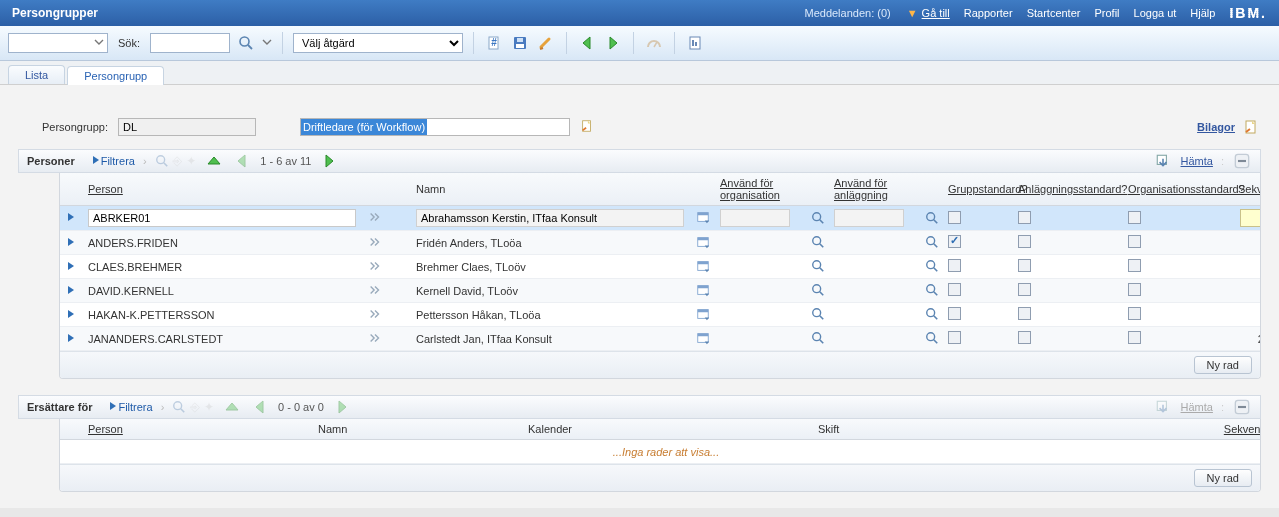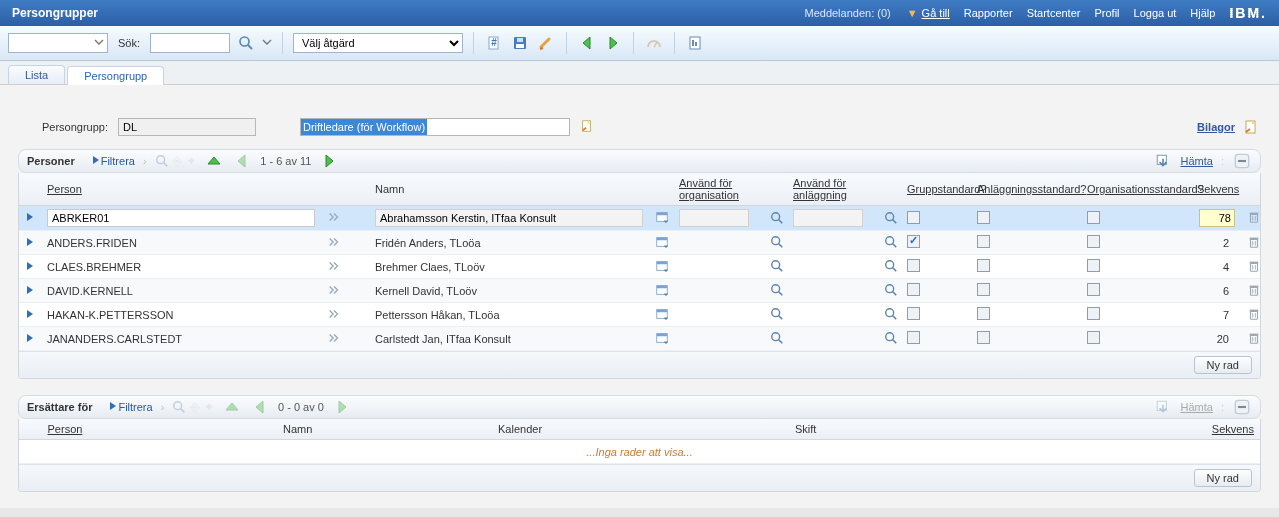--- a/index.html
+++ b/index.html
@@ -83,34 +83,34 @@
   .highlight-text {
     background:#3b87d8; color:#fff; display:inline-block; height:16px; line-height:16px;
   }
   .attach-link { margin-left:auto; display:flex; align-items:center; gap:6px;}
   .attach-link a { font-weight:bold;}
   .checkbox { width:14px; height:14px; border:1px solid #888; background:#fff;}
 
   
   .sectionbar {
     background:linear-gradient(#fbfcfe,#e7ecf2);
-    border:1px solid #d4dbe4; border-radius:8px;
+    border:1px solid #d4dbe4; border-radius:0;
     height:24px; display:flex; align-items:center; padding:0 8px;
     gap:8px; color:#333; margin-top:6px;
   }
   .sectionbar .title { font-weight:bold;}
   .sectionbar .filter { color:#1e5aa8; display:flex; align-items:flex-start; gap:0;}
   .sectionbar .chev { color:#bbb;}
   .sectionbar .right { margin-left:auto; display:flex; align-items:center; gap:8px;}
   .range { color:#555;}
   .ghosticons { display:flex; gap:4px; color:#ccc;}
   .ghosticons span { font-size:12px; }
 
   
-  .gridwrap { border:1px solid #d2d7de; border-top:none; background:#fff; border-radius:0 0 4px 4px; overflow:hidden;}
+  .gridwrap { border:1px solid #d2d7de; border-top:none; background:#fff; border-radius:0 0 4px 4px; overflow:hidden;margin-left:41px;}
   table.grid { width:100%; border-collapse:collapse; table-layout:fixed;}
   table.grid th {
     background:linear-gradient(#f8fafc,#ebf0f6);
     border-bottom:1px solid #d2d7de;
     text-align:left; padding:4px 6px; font-weight:normal; color:#333;
     font-size:11px;
   }
   table.grid th a { color:#333;}
   table.grid td {
     padding:3px 6px; border-bottom:1px solid #eceff3; height:24px;

